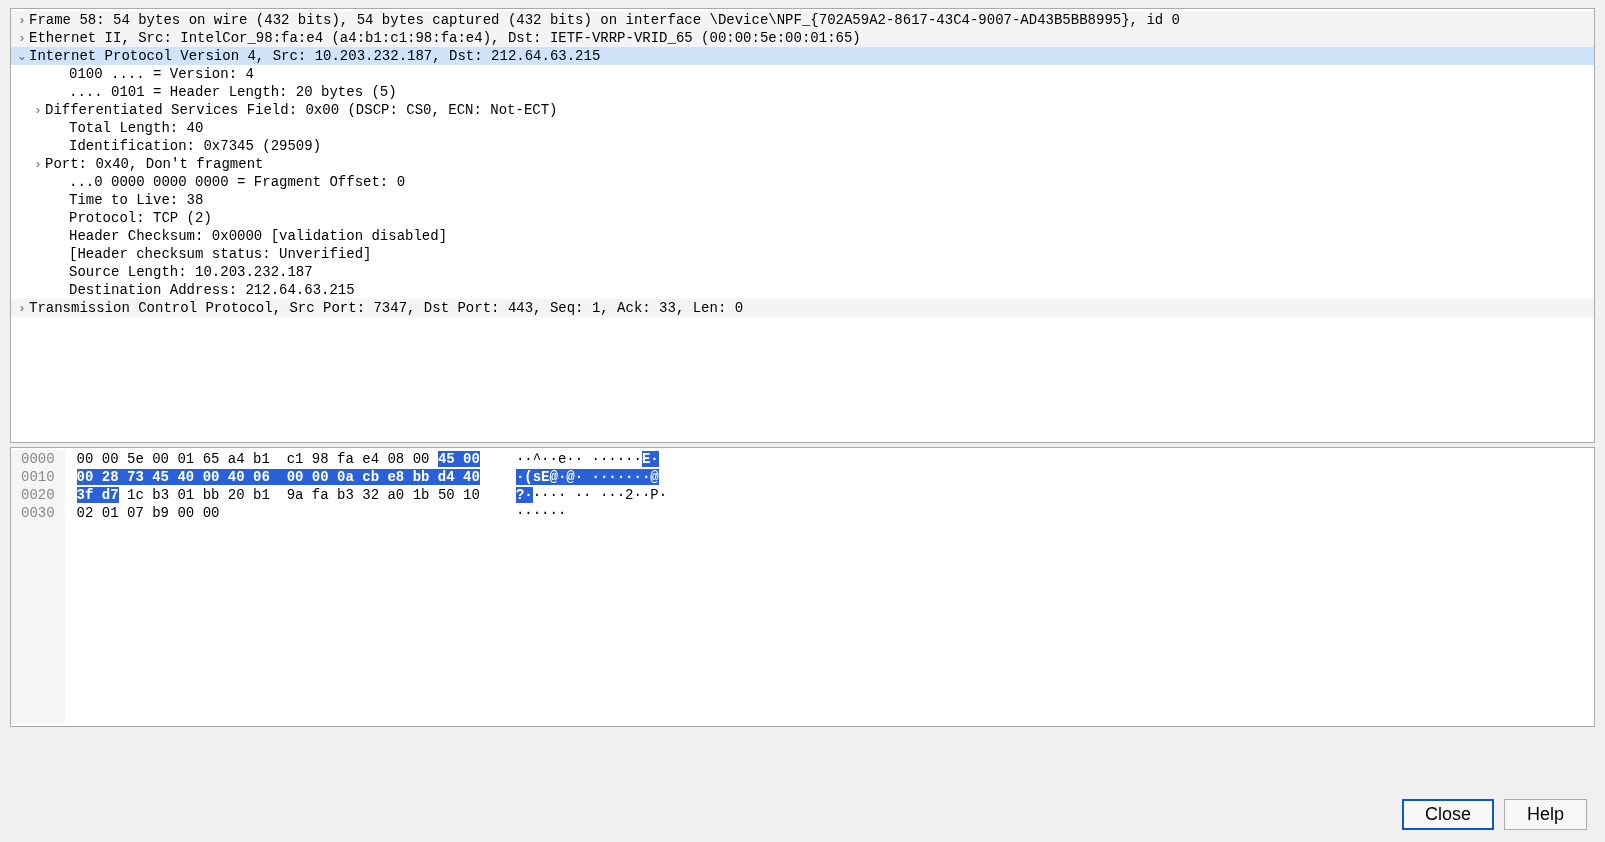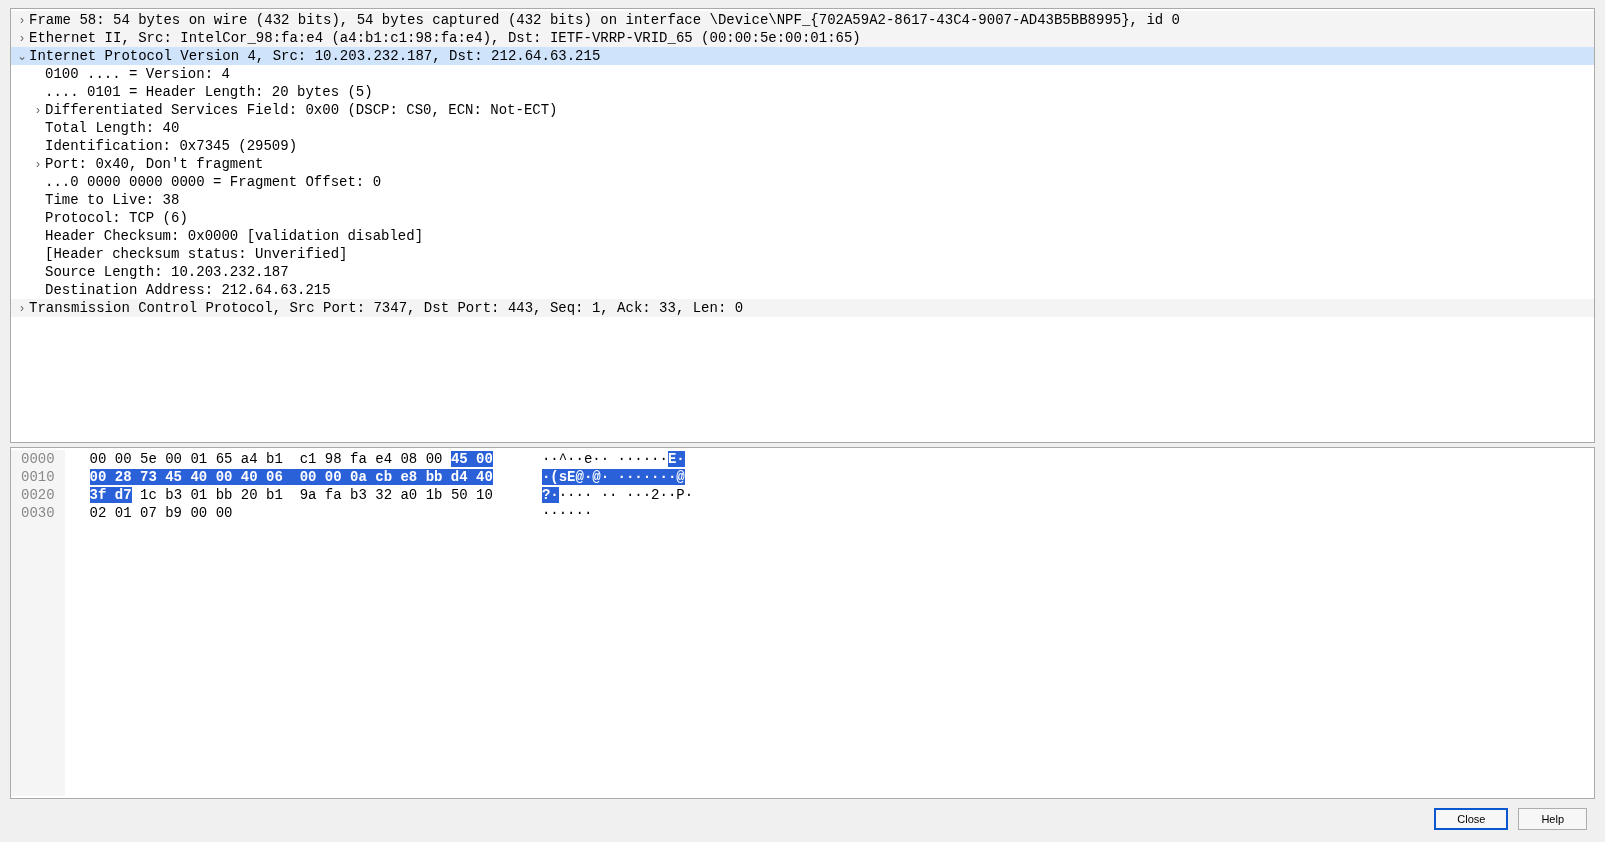--- a/index.html
+++ b/index.html
@@ -34,32 +34,31 @@
   .tree-row.selected { background: #cfe3fb; }
   .expander {
     display: inline-block;
     width: 14px;
     text-align: center;
     color: #666;
     font-size: 12px;
     user-select: none;
     font-family: Arial, sans-serif;
   }
-  .indent1 { padding-left: 34px; }
+  .indent1 { padding-left: 34px; margin-left: 24px; }
   .indent1-with-exp { padding-left: 20px; }
   .tree-text { white-space: pre; }
   .bytes-pane {
     background: #fff;
     border: 1px solid #aaa;
     margin: 4px 10px 8px 10px;
-    height: 352px;
+    height: 280px;
     overflow: auto;
     display: flex;
     padding: 2px 0;
-    gap: 13px;
   }
   .offset-col {
     background: #f5f5f5;
     color: #888;
     padding: 0 10px;
     white-space: pre;
     line-height: 18px;
   }
   .hex-col {
     padding: 0 6px 0 12px;
@@ -74,21 +73,21 @@
   .hl { background: #2a60d8; color: #fff; font-weight: bold; }
   .btn-bar {
     position: absolute;
     bottom: 12px;
     right: 18px;
     display: flex;
     gap: 10px;
   }
   .btn {
     font-family: "Segoe UI", Tahoma, sans-serif;
-    font-size: 11px;
+    font-size: 18px;
     padding: 4px 22px;
     background: #f7f7f7;
     border: 1px solid #adadad;
     cursor: pointer;
   }
   .btn.primary { border: 2px solid #0b57d0; padding: 3px 21px; }
 </style>
 </head>
 <body>
 
@@ -112,21 +111,21 @@
     <span class="tree-text">Differentiated Services Field: 0x00 (DSCP: CS0, ECN: Not-ECT)</span>
   </div>
   <div class="tree-row indent1"><span class="tree-text">Total Length: 40</span></div>
   <div class="tree-row indent1"><span class="tree-text">Identification: 0x7345 (29509)</span></div>
   <div class="tree-row indent1-with-exp">
     <span class="expander">›</span>
     <span class="tree-text">Port: 0x40, Don't fragment</span>
   </div>
   <div class="tree-row indent1"><span class="tree-text">...0 0000 0000 0000 = Fragment Offset: 0</span></div>
   <div class="tree-row indent1"><span class="tree-text">Time to Live: 38</span></div>
-  <div class="tree-row indent1"><span class="tree-text">Protocol: TCP (6)</span></div>
+  <div class="tree-row indent1"><span class="tree-text">Protocol: TCP (2)</span></div>
   <div class="tree-row indent1"><span class="tree-text">Header Checksum: 0x0000 [validation disabled]</span></div>
   <div class="tree-row indent1"><span class="tree-text">[Header checksum status: Unverified]</span></div>
   <div class="tree-row indent1"><span class="tree-text">Source Length: 10.203.232.187</span></div>
   <div class="tree-row indent1"><span class="tree-text">Destination Address: 212.64.63.215</span></div>
   <div class="tree-row toplevel-shade">
     <span class="expander">›</span>
     <span class="tree-text">Transmission Control Protocol, Src Port: 7347, Dst Port: 443, Seq: 1, Ack: 33, Len: 0</span>
   </div>
 </div>
 

